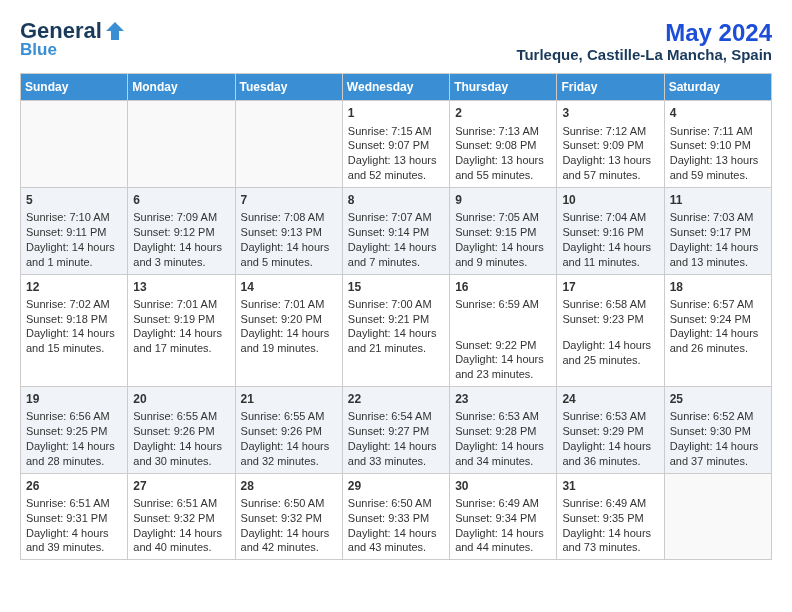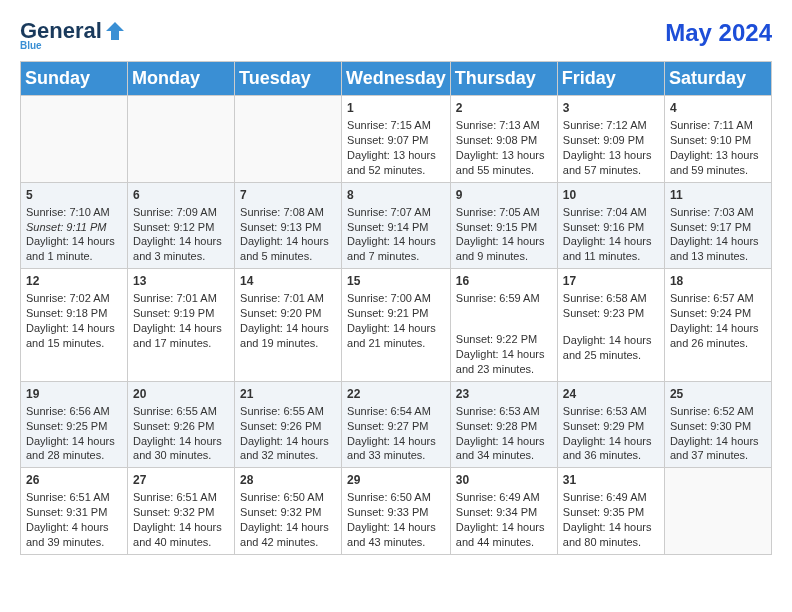--- a/index.html
+++ b/index.html
@@ -22,21 +22,21 @@
       flex-direction: column;
       align-items: flex-start;
     }
     .logo-text {
       font-size: 22px;
       font-weight: bold;
       color: #1a3a5c;
       line-height: 1;
     }
     .logo-sub {
-      font-size: 10px;
+      font-size: 17px;
       color: #3a8fd4;
       font-weight: bold;
       margin-top: -2px;
     }
     .title-block {
       text-align: right;
     }
     .month-title {
       font-size: 24px;
       font-weight: bold;
@@ -51,21 +51,21 @@
     table {
       width: 100%;
       border-collapse: collapse;
       font-size: 11px;
     }
     thead th {
       background: #3a8fd4;
       color: #fff;
       padding: 6px 4px;
       text-align: left;
-      font-size: 18px;
+      font-size: 12px;
       border: 1px solid #ccc;
     }
     tbody td {
       border: 1px solid #ccc;
       vertical-align: top;
       padding: 4px 5px;
       width: 107px;
       min-height: 80px;
       color: #333;
       line-height: 1.35;
@@ -94,20 +94,21 @@
     <div style="display:flex;align-items:center;gap:2px;">
       <span class="logo-text">General</span>
       <svg width="22" height="22" viewBox="0 0 22 22">
         <polygon points="11,2 20,11 15,11 15,20 7,20 7,11 2,11" fill="#3a8fd4"></polygon>
       </svg>
     </div>
     <span class="logo-sub">Blue</span>
   </div>
   <div class="title-block">
     <div class="month-title">May 2024</div>
+    <div class="location-title">Turleque, Castille-La Mancha, Spain</div>
   </div>
 </div>
 
 <table>
   <thead>
     <tr>
     <th>Sunday</th>
         <th>Monday</th>
         <th>Tuesday</th>
         <th>Wednesday</th>
@@ -143,21 +144,21 @@
           <span class="day-num">4</span>
           <span style="display: block;">Sunrise: 7:11 AM</span>
           <span style="display: block;">Sunset: 9:10 PM</span>
           <span style="display: block;">Daylight: 13 hours and 59 minutes.</span>
         </td>
       </tr>
       <tr>
         <td>
           <span class="day-num">5</span>
           <span style="display: block;">Sunrise: 7:10 AM</span>
-          <span style="display: block; font-style: italic;">Sunset: 9:11 PM</span>
+          <span style="display: block;">Sunset: 9:11 PM</span>
           <span style="display: block;">Daylight: 14 hours and 1 minute.</span>
         </td>
         <td>
           <span class="day-num">6</span>
           <span style="display: block;">Sunrise: 7:09 AM</span>
           <span style="display: block;">Sunset: 9:12 PM</span>
           <span style="display: block;">Daylight: 14 hours and 3 minutes.</span>
         </td>
         <td>
           <span class="day-num">7</span>
@@ -306,18 +307,18 @@
         <td>
           <span class="day-num">30</span>
           <span style="display: block;">Sunrise: 6:49 AM</span>
           <span style="display: block;">Sunset: 9:34 PM</span>
           <span style="display: block;">Daylight: 14 hours and 44 minutes.</span>
         </td>
         <td>
           <span class="day-num">31</span>
           <span style="display: block;">Sunrise: 6:49 AM</span>
           <span style="display: block;">Sunset: 9:35 PM</span>
-          <span style="display: block;">Daylight: 14 hours and 80 minutes.</span>
+          <span style="display: block;">Daylight: 14 hours and 73 minutes.</span>
         </td>
         <td class="cell-empty"></td>
       </tr>
     </tbody>
 </table>
 
 </body></html>

